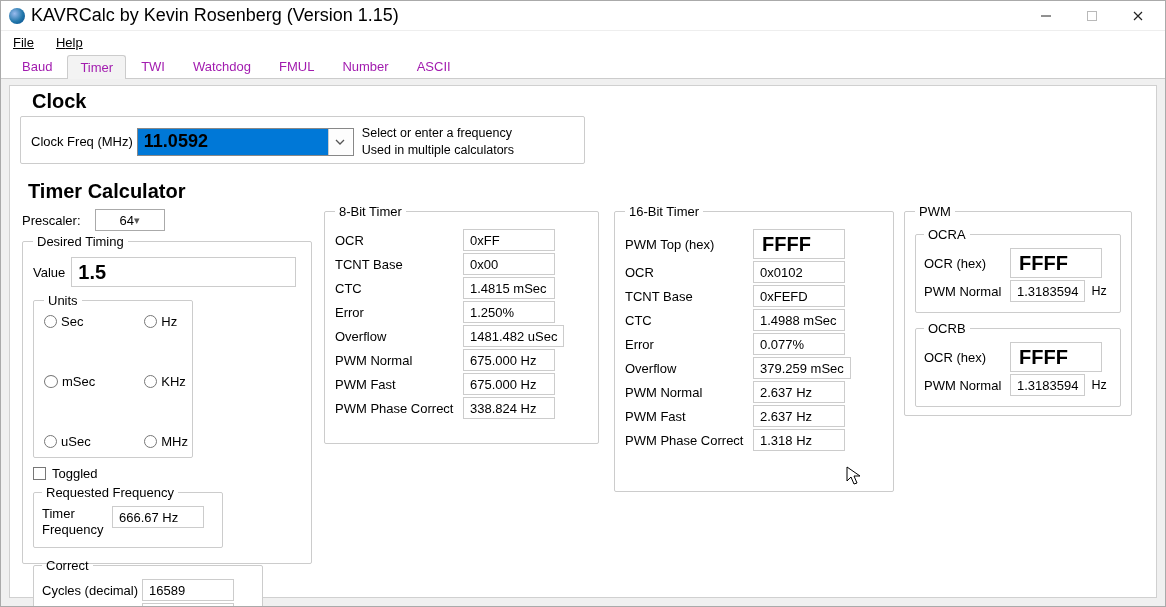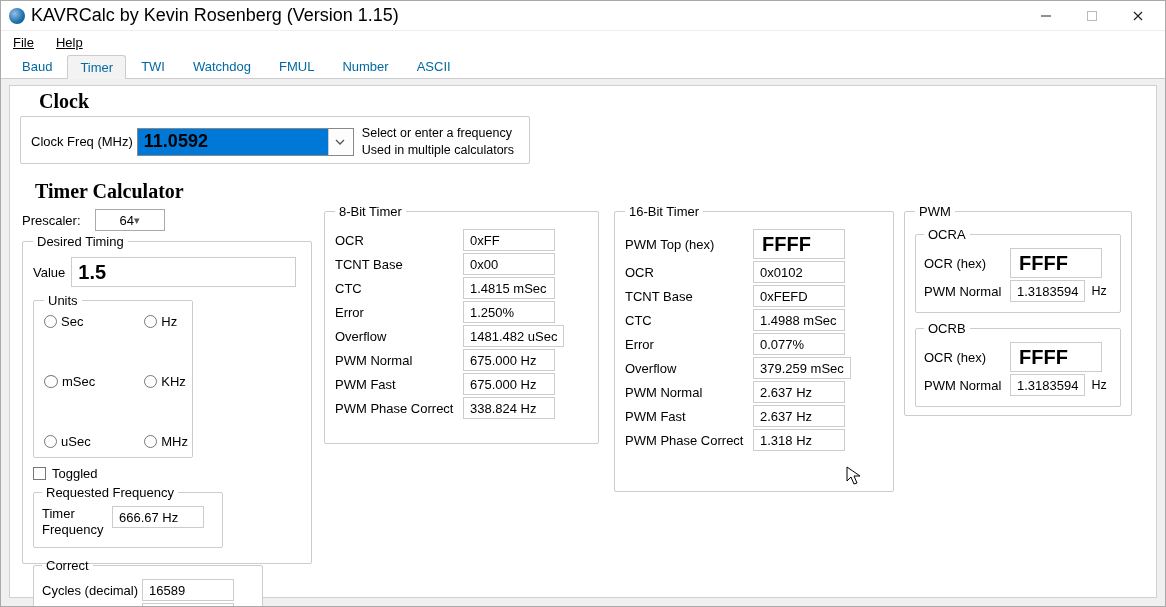--- a/index.html
+++ b/index.html
@@ -13,30 +13,30 @@
   .wincontrols { margin-left:auto; display:flex; }
   .winbtn { width:46px; height:30px; display:flex; align-items:center; justify-content:center; color:#444; }
 
   
   .menubar { height:22px; display:flex; align-items:center; padding:0 6px; font-size:13px; }
   .menuitem { padding:2px 6px; margin-right:10px; }
   .menuitem span { text-decoration: underline; }
 
   
   .tabstrip { height:26px; border-bottom:1px solid #ccc; display:flex; align-items:flex-end; padding-left:8px; }
-  .tab { padding:4px 12px; border:1px solid transparent; border-bottom:none; margin-right:2px; font-size:13px; color:#0369a1; cursor:default;}
+  .tab { padding:4px 12px; border:1px solid transparent; border-bottom:none; margin-right:2px; font-size:13px; color:#a21caf; cursor:default;}
   .tab.active { border-color:#ccc; background:#f0f0f0; border-radius:3px 3px 0 0; position:relative; top:1px; background:#f3f3f3;}
 
   .page { padding:6px 8px 8px 8px; position:relative; background:#f0f0f0; height: calc(100% - 30px - 22px - 26px);}
   .inner { background:#fff; border:1px solid #d0d0d0; padding:4px 8px 10px 8px; height:100%; position:relative; }
 
   fieldset.group { border:1px solid #ccc; border-radius:2px; margin:0; padding:8px 10px 10px 10px; position:absolute; background:#fff;}
   fieldset.group > legend { padding:0 4px; font-size:13px; }
 
-  h2.section { font-size:20px; font-weight:700; margin:2px 0 4px 19px;font-family:Liberation Serif, serif; }
+  h2.section { font-size:20px; font-weight:700; margin:2px 0 4px 12px; }
 
   
   .clock-row { display:flex; align-items:center; }
   .clock-label { font-size:13px; margin-right:4px; }
   .combo { display:flex; align-items:stretch; border:1px solid #888; height:28px; width:217px; }
   .combo input { border:none; outline:none; padding:0 6px; font-size:18px; font-weight:600; width:190px; color:#000000; background:#0078d7; }
   .combo input::selection { background:#0078d7; color:#fff;}
   .combo .caret { width:24px; display:flex; align-items:center; justify-content:center; border-left:1px solid #ccc; background:#fdfdfd;}
   .clock-help { font-size:12.5px; line-height:1.35; margin-left:8px; }
 
@@ -103,21 +103,21 @@
   <div class="tab">Watchdog</div>
   <div class="tab">FMUL</div>
   <div class="tab">Number</div>
   <div class="tab">ASCII</div>
 </div>
 
 <div class="page">
     <div class="inner">
 
   <h2 class="section" style="position:absolute; left:10px; top:2px;">Clock</h2>
-  <fieldset class="group" style="left:10px; top:30px; width:510px; height:48px; border-top:1px solid #ccc;">
+  <fieldset class="group" style="left:10px; top:30px; width:565px; height:48px; border-top:1px solid #ccc;">
     <div class="clock-row">
       <div class="clock-label">Clock Freq (MHz)</div>
       <div class="combo">
         <input value="11.0592" style="">
         <div class="caret">
               <svg class="icon" viewBox="0 0 12 12">
                 <path d="M2 4 L6 8 L10 4" fill="none" stroke="#555" stroke-width="1.3"></path>
               </svg>
             </div>
       </div>

